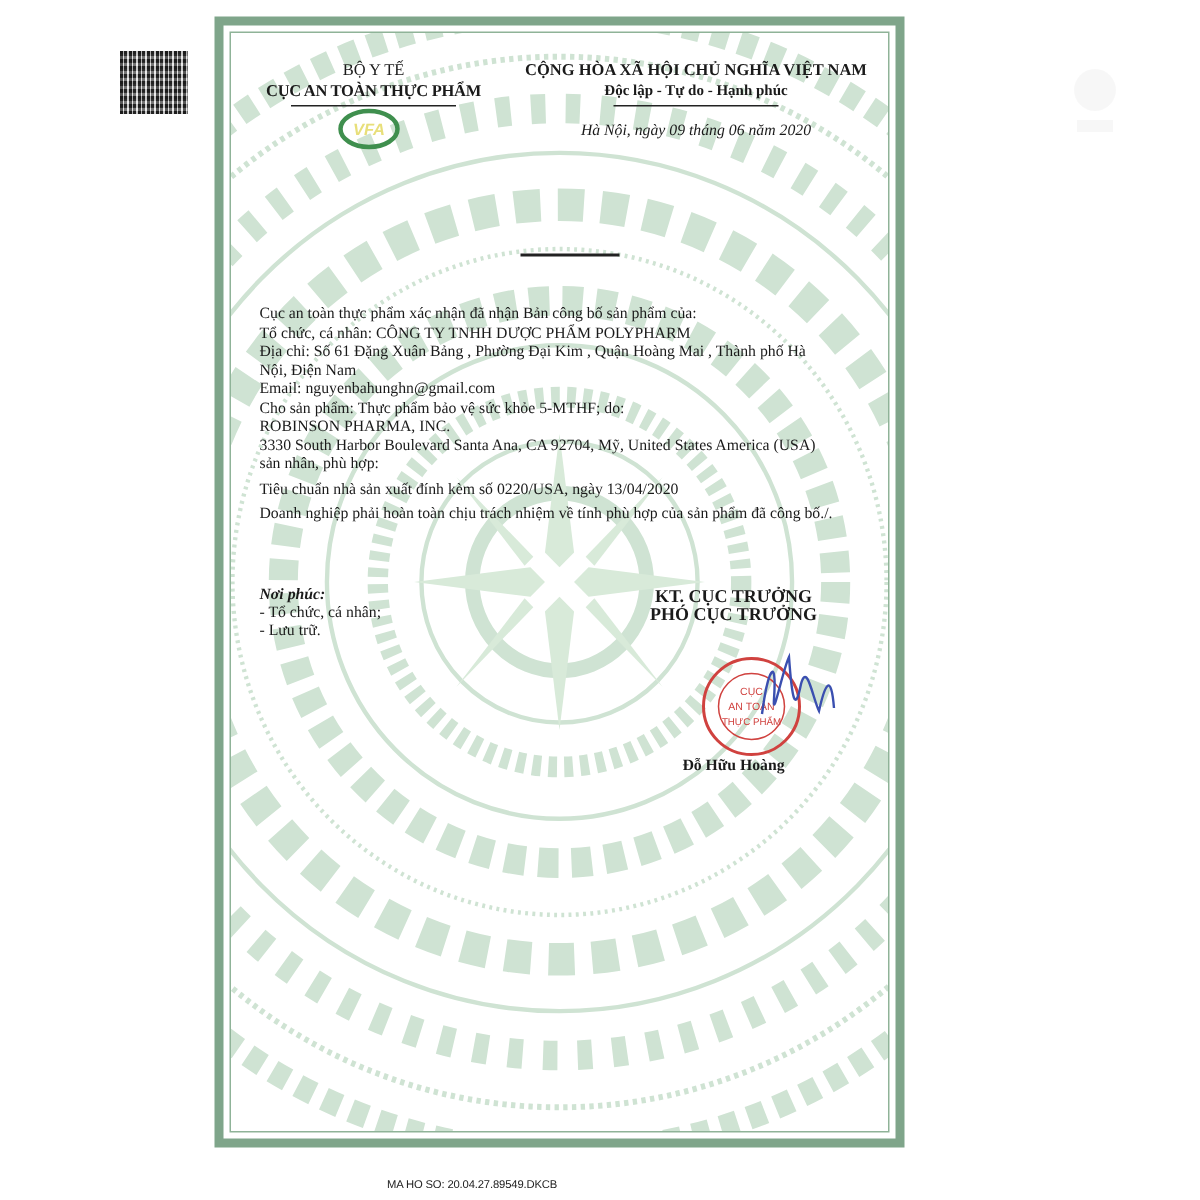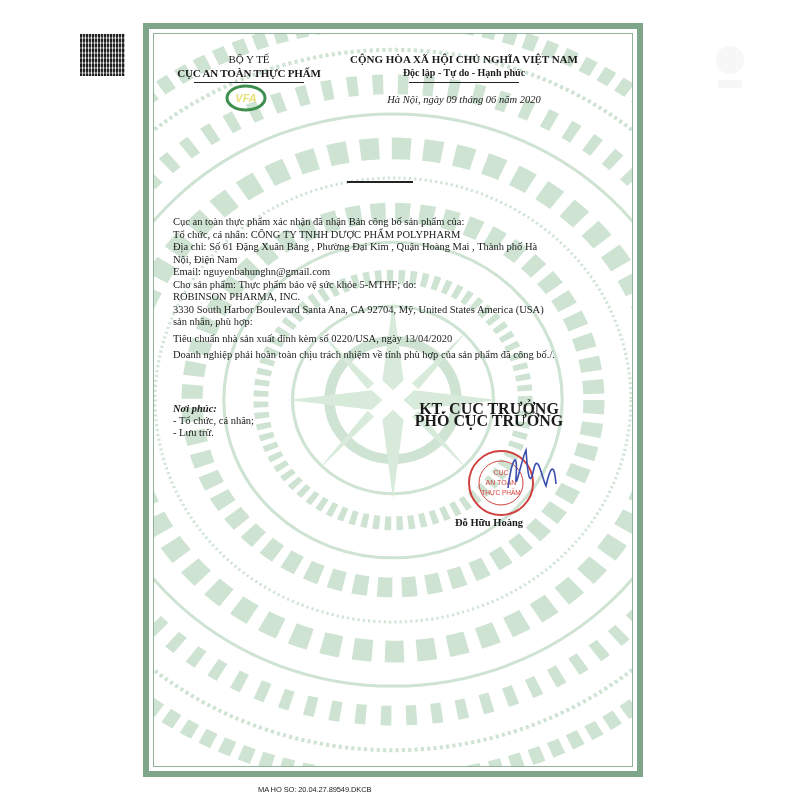--- a/index.html
+++ b/index.html
@@ -9,21 +9,21 @@
   }
   .qr {
     position: absolute; left: 80px; top: 34px; width: 45px; height: 42px;
     background:
       repeating-linear-gradient(90deg, rgba(0,0,0,.55) 0 2px, rgba(255,255,255,.6) 2px 3px, rgba(0,0,0,.4) 3px 5px, rgba(255,255,255,.7) 5px 6px),
       repeating-linear-gradient(0deg, rgba(0,0,0,.5) 0 2px, rgba(255,255,255,.55) 2px 4px, rgba(0,0,0,.35) 4px 5px);
     background-color: #777;
   }
   .ghost { position: absolute; left: 690px; top: 30px; width: 80px; height: 80px; opacity: .06; }
   .frame {
-    position: absolute; left: 143px; top: 23px; width: 500px; height: 754px;
+    position: absolute; left: 143px; top: 11px; width: 460px; height: 754px;
     box-sizing: border-box; border: 6px solid #7fa58a; background: #ffffff;
   }
   .frame-inner {
     position: absolute; left: 4px; top: 4px; right: 4px; bottom: 4px;
     border: 1.5px solid #8fb398; overflow: hidden;
   }
   .drum { position: absolute; left: 0; top: 0; width: 100%; height: 100%; }
   .content { position: absolute; left: 0; top: 0; width: 452px; height: 742px; }
 
   .hdr-left { position: absolute; left: 10px; top: 18px; width: 170px; text-align: center; font-size: 11px; line-height: 14px; }
@@ -40,21 +40,21 @@
   .title { position: absolute; left: 0; top: 108px; width: 452px; text-align: center; font-weight: bold; font-size: 15px; letter-spacing: -.1px; }
   .docno { position: absolute; left: 0; top: 129px; width: 452px; text-align: center; font-size: 10.5px; }
   .docrule { position: absolute; left: 193px; top: 147px; width: 66px; height: 2px; background: #222; }
 
   .body { position: absolute; left: 19px; top: 182px; width: 425px; font-size: 10.5px; line-height: 12.5px; }
   .body .gap { margin-top: 4px; }
   .fax { position: absolute; left: 215px; }
 
   .recipients { position: absolute; left: 19px; top: 369px; font-size: 10.5px; line-height: 12px; }
   .recipients .head { font-weight: bold; font-style: italic; }
-  .signer { position: absolute; left: 260px; top: 369px; width: 150px; text-align: center; font-weight: bold; font-size: 16px; line-height: 12px; }
+  .signer { position: absolute; left: 260px; top: 369px; width: 150px; text-align: center; font-weight: bold; font-size: 12px; line-height: 12px; }
   .seal { position: absolute; left: 312px; top: 414px; width: 70px; height: 70px; }
   .sig { position: absolute; left: 348px; top: 404px; width: 60px; height: 60px; }
   .signame { position: absolute; left: 260px; top: 483px; width: 150px; text-align: center; font-weight: bold; font-size: 10.5px; }
 
   .footer { position: absolute; left: 258px; top: 785px; font-family: "Liberation Sans", "DejaVu Sans", sans-serif; font-size: 7.5px; color: #222; letter-spacing: -.1px; }
 </style>
 </head>
 <body>
 
 <div class="qr"></div>

